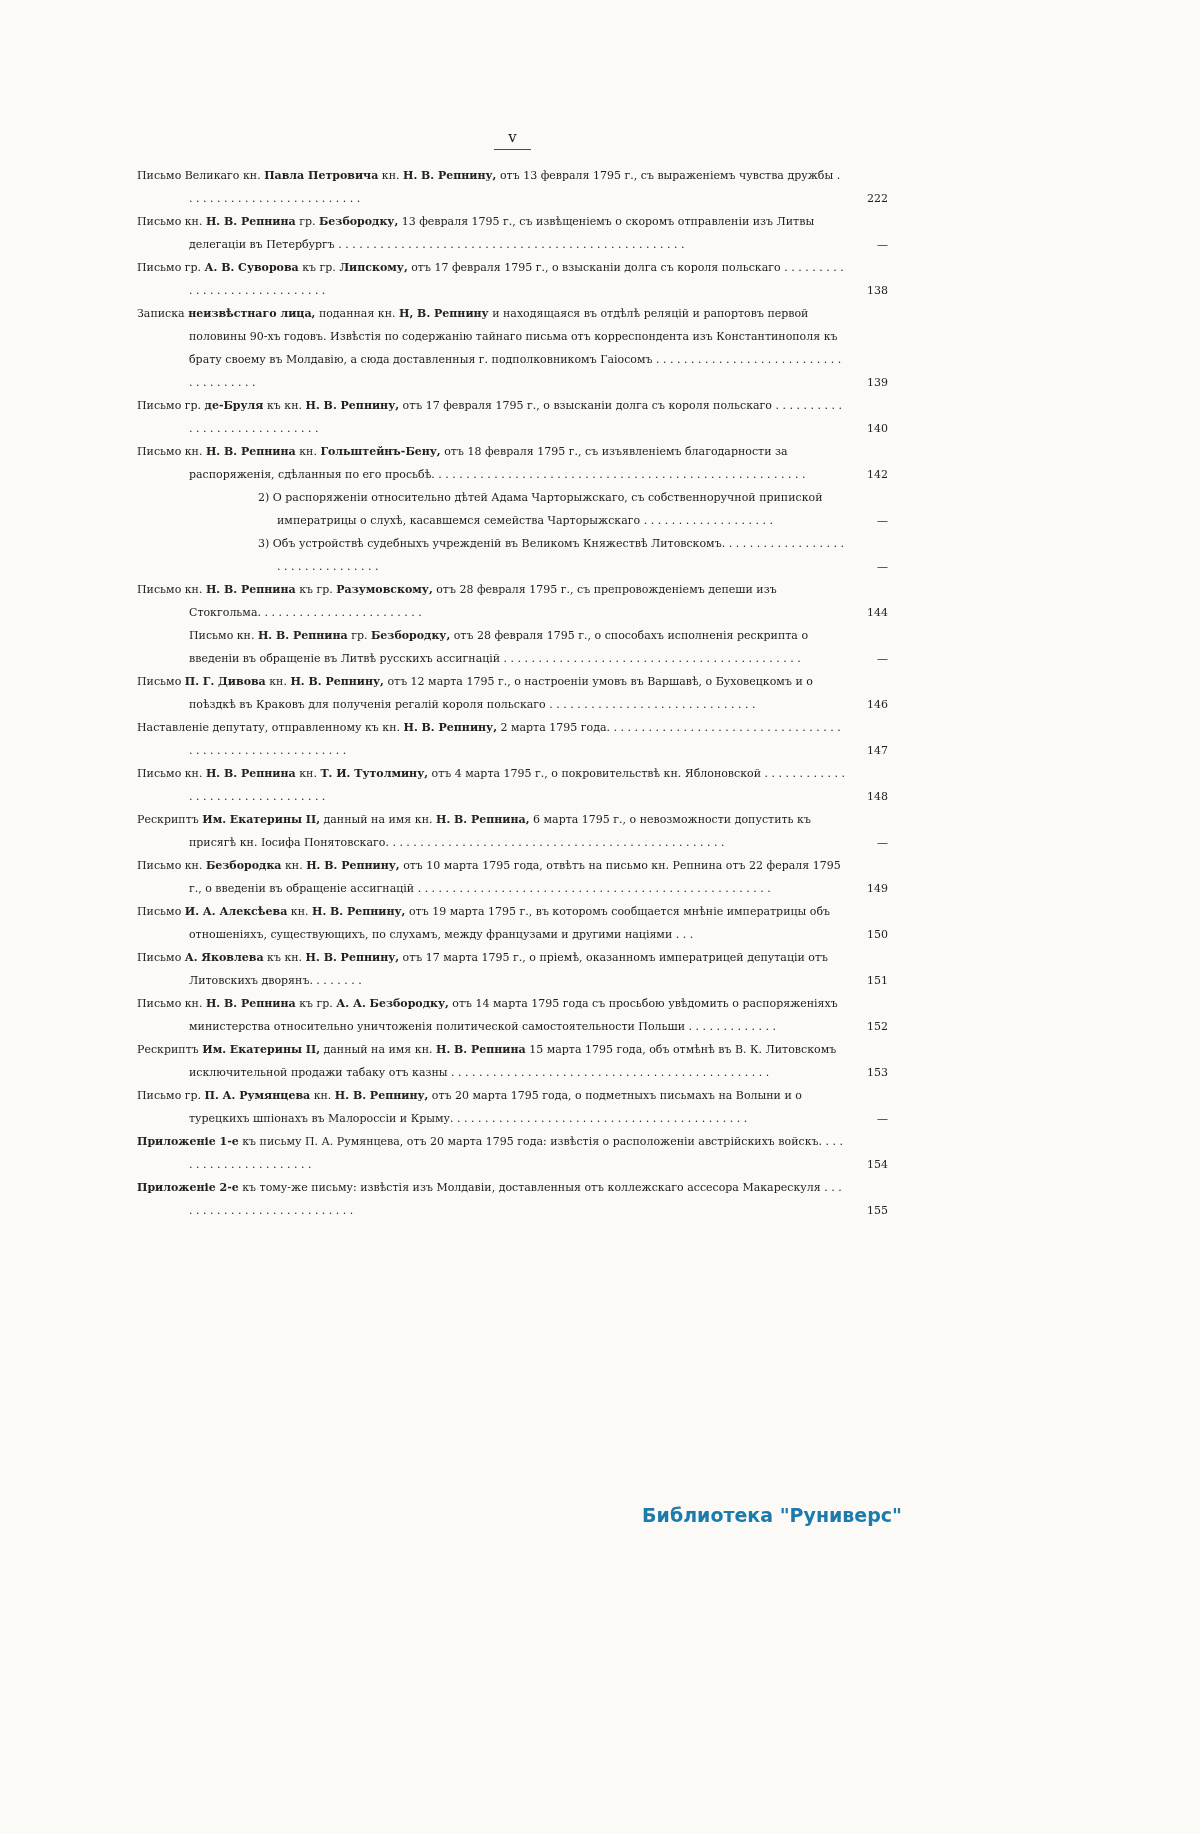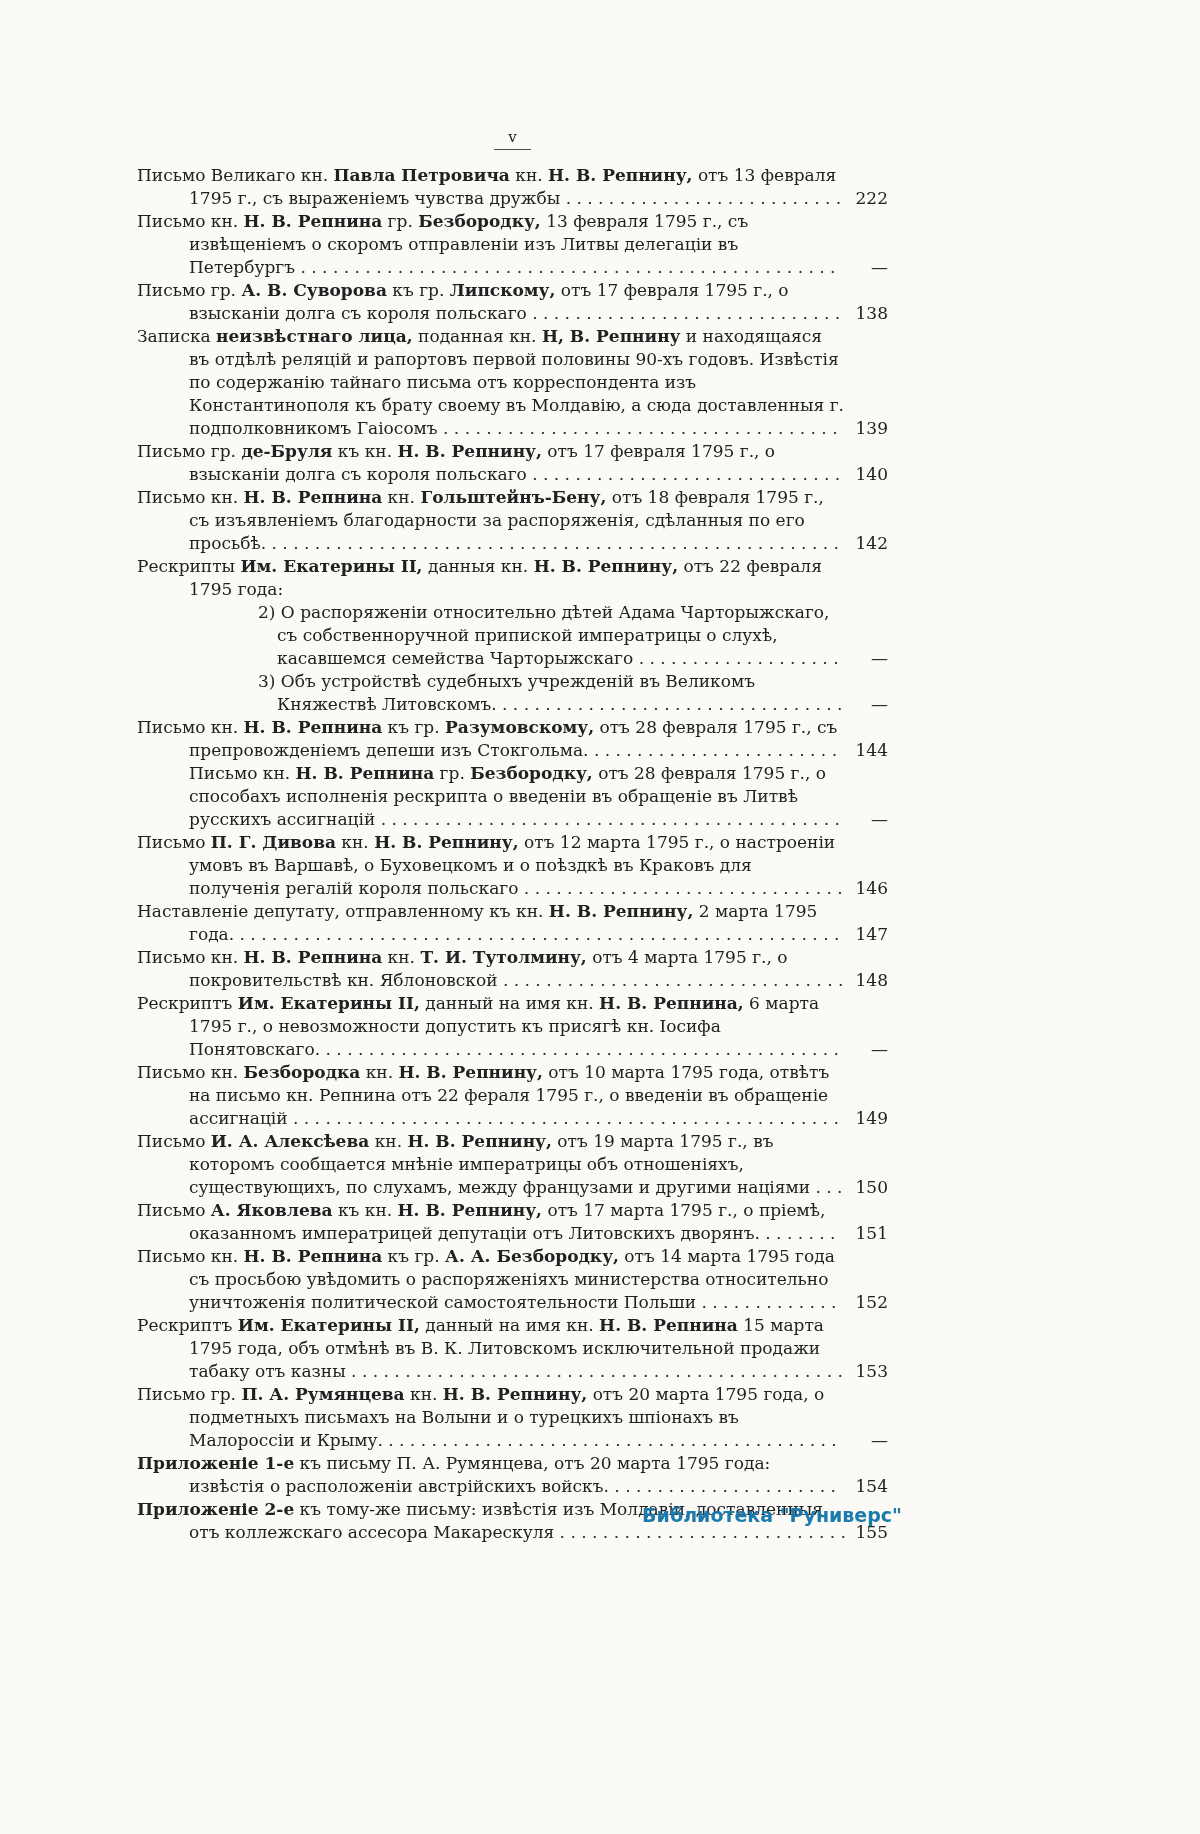--- a/index.html
+++ b/index.html
@@ -30,21 +30,21 @@
     border-bottom: 1px solid #4a4a4a;
   }
   .colhdr {
     text-align: right;
     font-size: 12.5px;
     letter-spacing: 1px;
     margin-bottom: 9px;
     color: #262626;
   }
   .toc {
-    font-size: 17px;
+    font-size: 11px;
     line-height: 23px;
   }
   .entry {
     position: relative;
     padding: 0 42px 0 52px;
     text-indent: -52px;
   }
   .entry.sub {
     padding-left: 140px;
     text-indent: -19px;
@@ -79,21 +79,20 @@
   <div class="folio">
     <span>v</span>
   </div>
   <div class="toc">
       <div class="entry main"><span><span class="n">Письмо Великаго кн. </span><span class="b">Павла Петровича</span><span class="n"> кн. </span><span class="b">Н. В. Репнину,</span><span class="n"> отъ 13 февраля 1795 г., съ выраженіемъ чувства дружбы</span></span><span class="dots"> . . . . . . . . . . . . . . . . . . . . . . . . . .</span><span class="pg">222</span></div>
       <div class="entry main"><span><span class="n">Письмо кн. </span><span class="b">Н. В. Репнина</span><span class="n"> гр. </span><span class="b">Безбородку,</span><span class="n"> 13 февраля 1795 г., съ извѣщеніемъ о скоромъ отправленіи изъ Литвы делегаціи въ Петербургъ</span></span><span class="dots"> . . . . . . . . . . . . . . . . . . . . . . . . . . . . . . . . . . . . . . . . . . . . . . . . . .</span><span class="pg">—</span></div>
       <div class="entry main"><span><span class="n">Письмо гр. </span><span class="b">А. В. Суворова</span><span class="n"> къ гр. </span><span class="b">Липскому,</span><span class="n"> отъ 17 февраля 1795 г., о взысканіи долга съ короля польскаго</span></span><span class="dots"> . . . . . . . . . . . . . . . . . . . . . . . . . . . . .</span><span class="pg">138</span></div>
       <div class="entry main"><span><span class="n">Записка </span><span class="b">неизвѣстнаго лица,</span><span class="n"> поданная кн. </span><span class="b">Н, В. Репнину</span><span class="n"> и находящаяся въ отдѣлѣ реляцій и рапортовъ первой половины 90-хъ годовъ. Извѣстія по содержанію тайнаго письма отъ корреспондента изъ Константинополя къ брату своему въ Молдавію, а сюда доставленныя г. подполковникомъ Гаіосомъ</span></span><span class="dots"> . . . . . . . . . . . . . . . . . . . . . . . . . . . . . . . . . . . . .</span><span class="pg">139</span></div>
       <div class="entry main"><span><span class="n">Письмо гр. </span><span class="b">де-Бруля</span><span class="n"> къ кн. </span><span class="b">Н. В. Репнину,</span><span class="n"> отъ 17 февраля 1795 г., о взысканіи долга съ короля польскаго</span></span><span class="dots"> . . . . . . . . . . . . . . . . . . . . . . . . . . . . .</span><span class="pg">140</span></div>
       <div class="entry main"><span><span class="n">Письмо кн. </span><span class="b">Н. В. Репнина</span><span class="n"> кн. </span><span class="b">Гольштейнъ-Бену,</span><span class="n"> отъ 18 февраля 1795 г., съ изъявленіемъ благодарности за распоряженія, сдѣланныя по его просьбѣ.</span></span><span class="dots"> . . . . . . . . . . . . . . . . . . . . . . . . . . . . . . . . . . . . . . . . . . . . . . . . . . . . .</span><span class="pg">142</span></div>
-      <div class="entry main"><span><span class="n">Рескрипты </span><span class="b">Им. Екатерины II,</span><span class="n"> данныя кн. </span><span class="b">Н. В. Репнину,</span><span class="n"> отъ 22 февраля 1795 года:</span></span></div>
       <div class="entry sub"><span><span class="n">2) О распоряженіи относительно дѣтей Адама Чарторыжскаго, съ собственноручной припиской императрицы о слухѣ, касавшемся семейства Чарторыжскаго</span></span><span class="dots"> . . . . . . . . . . . . . . . . . . .</span><span class="pg">—</span></div>
       <div class="entry sub"><span><span class="n">3) Объ устройствѣ судебныхъ учрежденій въ Великомъ Княжествѣ Литовскомъ.</span></span><span class="dots"> . . . . . . . . . . . . . . . . . . . . . . . . . . . . . . . .</span><span class="pg">—</span></div>
       <div class="entry main"><span><span class="n">Письмо кн. </span><span class="b">Н. В. Репнина</span><span class="n"> къ гр. </span><span class="b">Разумовскому,</span><span class="n"> отъ 28 февраля 1795 г., съ препровожденіемъ депеши изъ Стокгольма.</span></span><span class="dots"> . . . . . . . . . . . . . . . . . . . . . . .</span><span class="pg">144</span></div>
       <div class="entry flush"><span><span class="n">Письмо кн. </span><span class="b">Н. В. Репнина</span><span class="n"> гр. </span><span class="b">Безбородку,</span><span class="n"> отъ 28 февраля 1795 г., о способахъ исполненія рескрипта о введеніи въ обращеніе въ Литвѣ русскихъ ассигнацій</span></span><span class="dots"> . . . . . . . . . . . . . . . . . . . . . . . . . . . . . . . . . . . . . . . . . . .</span><span class="pg">—</span></div>
       <div class="entry main"><span><span class="n">Письмо </span><span class="b">П. Г. Дивова</span><span class="n"> кн. </span><span class="b">Н. В. Репнину,</span><span class="n"> отъ 12 марта 1795 г., о настроеніи умовъ въ Варшавѣ, о Буховецкомъ и о поѣздкѣ въ Краковъ для полученія регалій короля польскаго</span></span><span class="dots"> . . . . . . . . . . . . . . . . . . . . . . . . . . . . . .</span><span class="pg">146</span></div>
       <div class="entry main"><span><span class="n">Наставленіе депутату, отправленному къ кн. </span><span class="b">Н. В. Репнину,</span><span class="n"> 2 марта 1795 года.</span></span><span class="dots"> . . . . . . . . . . . . . . . . . . . . . . . . . . . . . . . . . . . . . . . . . . . . . . . . . . . . . . . .</span><span class="pg">147</span></div>
       <div class="entry main"><span><span class="n">Письмо кн. </span><span class="b">Н. В. Репнина</span><span class="n"> кн. </span><span class="b">Т. И. Тутолмину,</span><span class="n"> отъ 4 марта 1795 г., о покровительствѣ кн. Яблоновской</span></span><span class="dots"> . . . . . . . . . . . . . . . . . . . . . . . . . . . . . . . .</span><span class="pg">148</span></div>
       <div class="entry main"><span><span class="n">Рескриптъ </span><span class="b">Им. Екатерины II,</span><span class="n"> данный на имя кн. </span><span class="b">Н. В. Репнина,</span><span class="n"> 6 марта 1795 г., о невозможности допустить къ присягѣ кн. Іосифа Понятовскаго.</span></span><span class="dots"> . . . . . . . . . . . . . . . . . . . . . . . . . . . . . . . . . . . . . . . . . . . . . . . .</span><span class="pg">—</span></div>
       <div class="entry main"><span><span class="n">Письмо кн. </span><span class="b">Безбородка</span><span class="n"> кн. </span><span class="b">Н. В. Репнину,</span><span class="n"> отъ 10 марта 1795 года, отвѣтъ на письмо кн. Репнина отъ 22 фераля 1795 г., о введеніи въ обращеніе ассигнацій</span></span><span class="dots"> . . . . . . . . . . . . . . . . . . . . . . . . . . . . . . . . . . . . . . . . . . . . . . . . . . .</span><span class="pg">149</span></div>
       <div class="entry main"><span><span class="n">Письмо </span><span class="b">И. А. Алексѣева</span><span class="n"> кн. </span><span class="b">Н. В. Репнину,</span><span class="n"> отъ 19 марта 1795 г., въ которомъ сообщается мнѣніе императрицы объ отношеніяхъ, существующихъ, по слухамъ, между французами и другими націями</span></span><span class="dots"> . . .</span><span class="pg">150</span></div>

